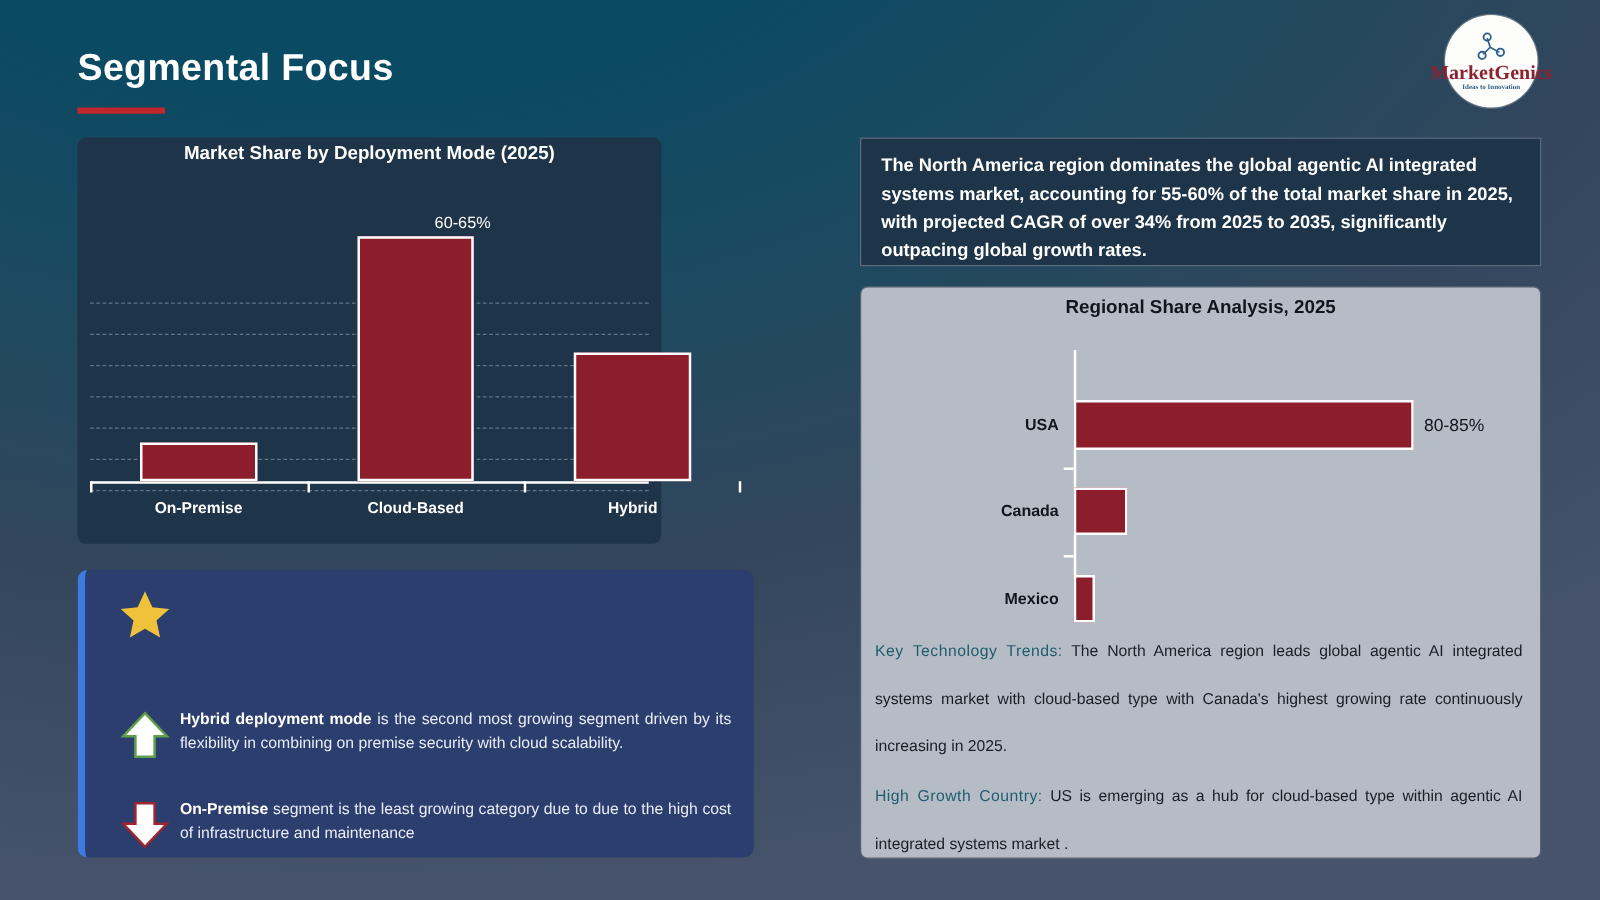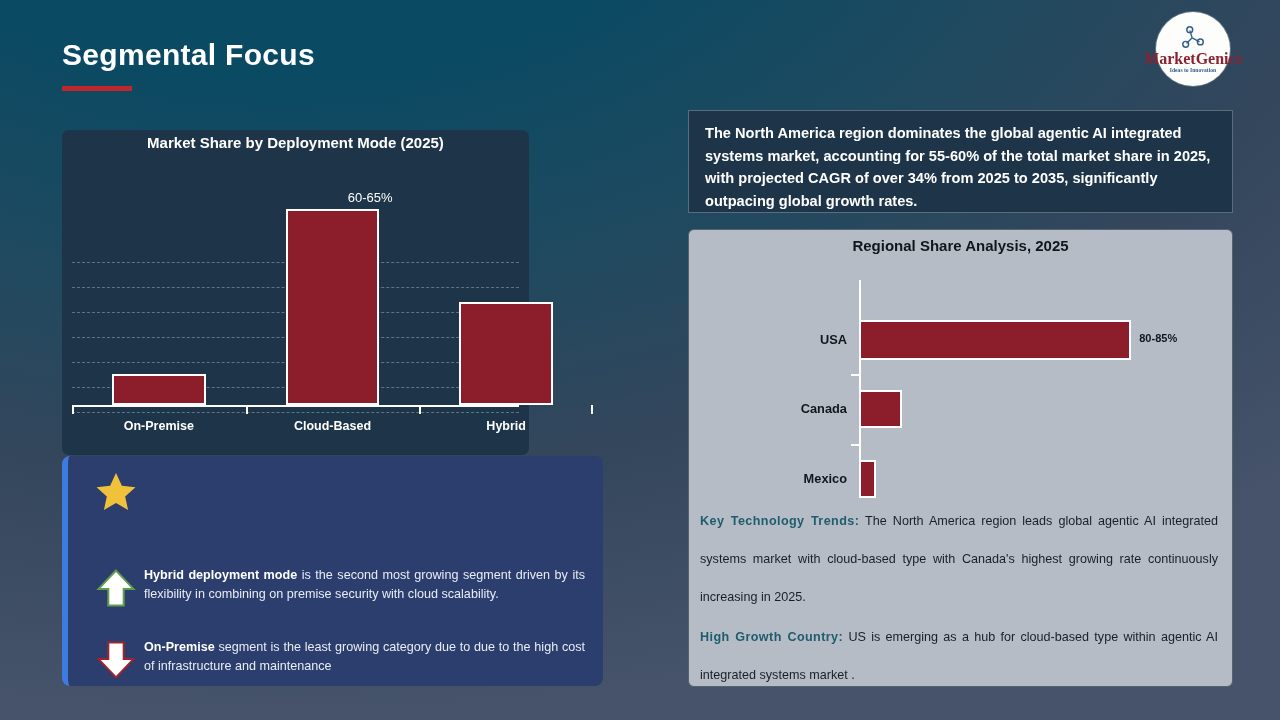--- a/index.html
+++ b/index.html
@@ -68,21 +68,20 @@
     margin-top: 1.5px;
   }
 
   
   .panel { position: absolute; box-sizing: border-box; }
 
   #deployment-chart-panel {
     left: 62px; top: 110px; width: 467px; height: 325px;
     background: #1e3448;
     border-radius: 7px;
-    margin-top: 20px;
   }
   .chart-title {
     text-align: center;
     font-size: 15px;
     font-weight: bold;
     color: #ffffff;
     padding-top: 4px;
   }
   .plot {
     position: absolute;
@@ -203,34 +202,34 @@
   .hbar-cat {
     position: absolute;
     text-align: right;
     font-size: 12.8px;
     font-weight: bold;
     color: #12161c;
     white-space: nowrap;
   }
   .hbar-value {
     position: absolute;
-    font-size: 11px;
-    font-weight: bold;
+    font-size: 14px;
+    font-weight: normal;
     color: #12161c;
     white-space: nowrap;
   }
   .trend-block {
     position: absolute;
     left: 11px; right: 14px;
     font-size: 12.6px;
     line-height: 38px;
     color: #1a1f26;
     text-align: justify;
   }
-  .trend-block .lead { color: #1f5c6e; font-weight: bold; letter-spacing: 0.4px; }
+  .trend-block .lead { color: #1f5c6e; font-weight: normal; letter-spacing: 0.4px; }
 </style>
 </head>
 <body>
 
 <div id="slide">
 
   <div id="page-title">Segmental Focus</div>
   <div id="title-underline"></div>
 
   <div id="logo">

